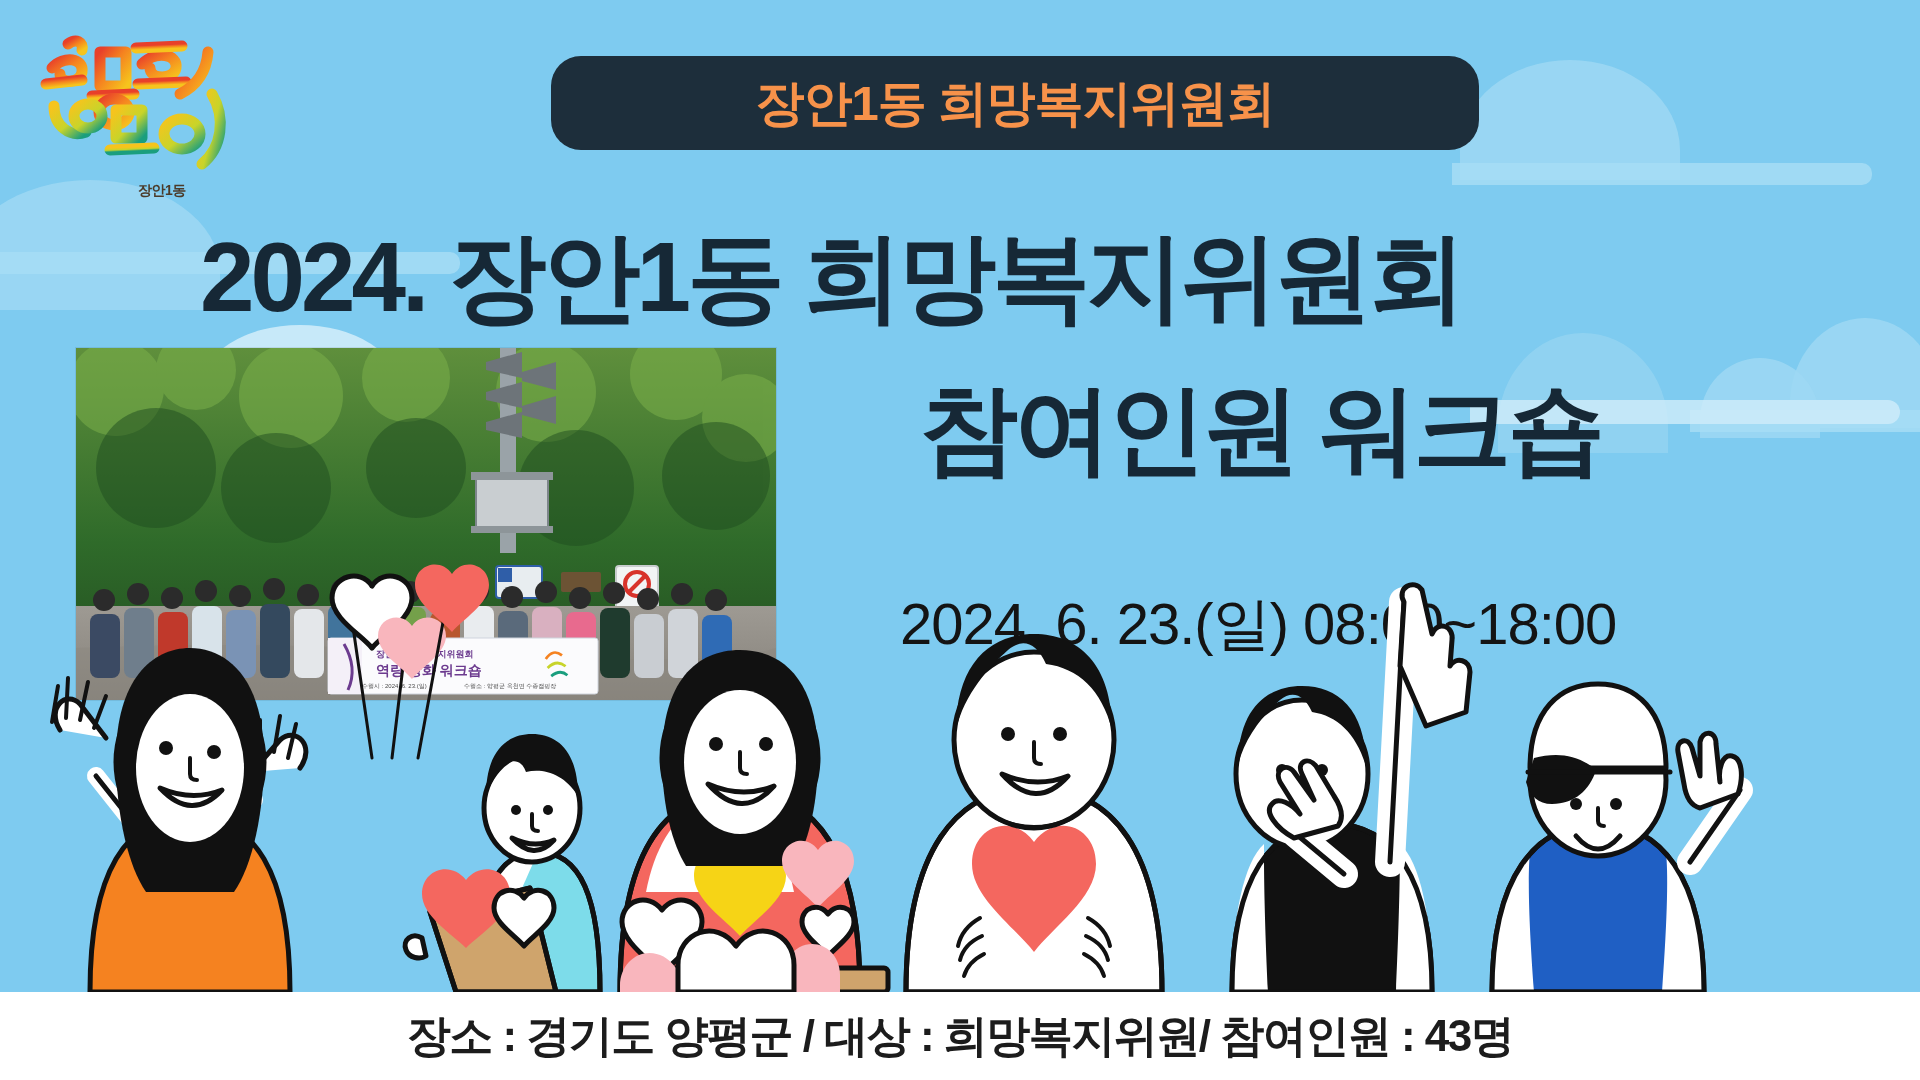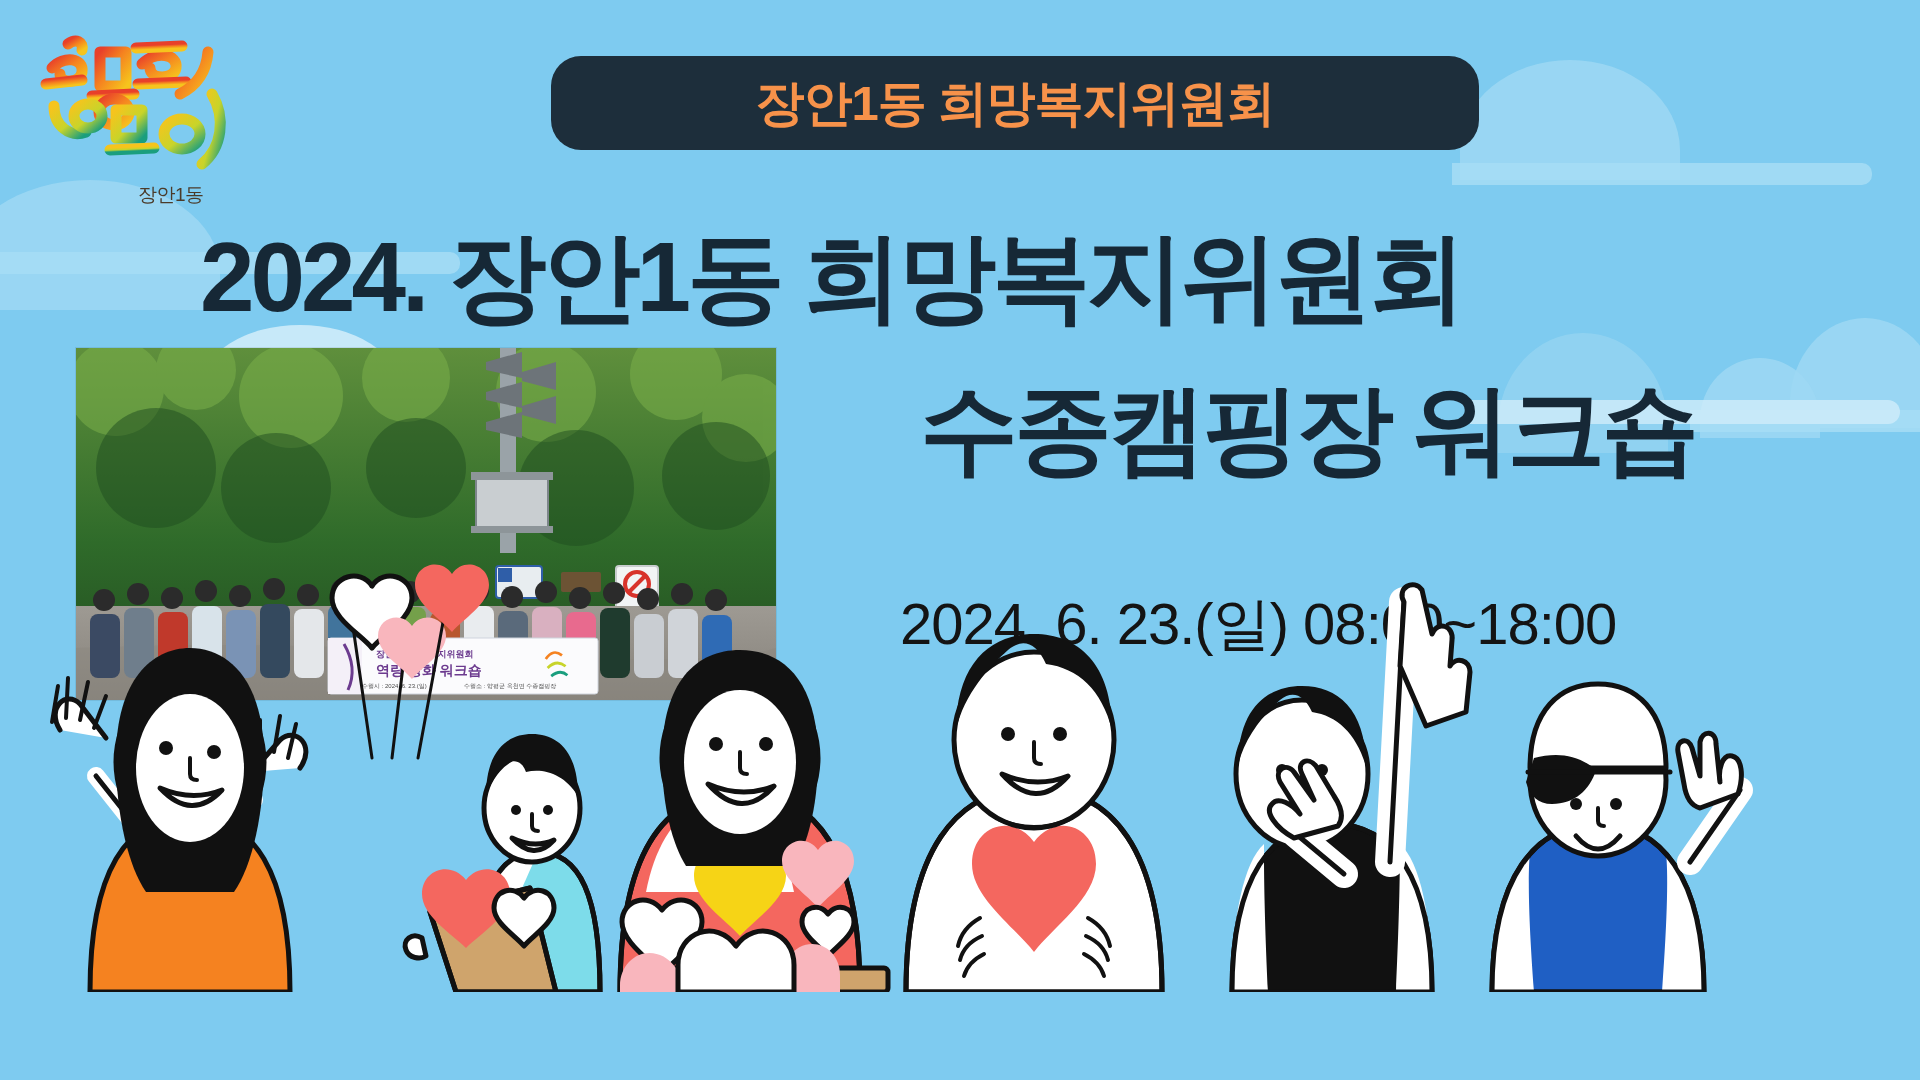--- a/index.html
+++ b/index.html
@@ -66,22 +66,22 @@
     left: 30px;
     top: 22px;
     width: 250px;
     height: 180px;
   }
   #logo svg { width: 100%; height: 100%; display: block; }
   .logo-sub {
     position: absolute;
     left: 108px;
     top: 160px;
-    font-size: 19px;
-    font-weight: 400;
+    font-size: 14px;
+    font-weight: 700;
     color: #4b3b2a;
     letter-spacing: -0.5px;
   }
 
   
   #badge {
     position: absolute;
     left: 551px;
     top: 56px;
     width: 928px;
@@ -247,21 +247,21 @@
       </g>
     </svg>
     <div class="logo-sub">장안1동</div>
   </div>
 
   <div id="badge">
     <span class="badge-text">장안1동 희망복지위원회</span>
   </div>
 
   <div class="title-line" id="title-line-1">2024.  장안1동 희망복지위원회</div>
-  <div class="title-line" id="title-line-2">수종캠핑장 워크숍</div>
+  <div class="title-line" id="title-line-2">참여인원 워크숍</div>
 
   <div id="date-line">2024. 6. 23.(일)  08:00~18:00</div>
 
   <div id="photo-frame">
     <svg viewBox="0 0 700 352" xmlns="http://www.w3.org/2000/svg">
       <defs>
         <linearGradient id="foliage" x1="0" y1="0" x2="0" y2="1">
           <stop offset="0%" stop-color="#5f8f3c"></stop>
           <stop offset="55%" stop-color="#2f6b2a"></stop>
           <stop offset="100%" stop-color="#21491f"></stop>
@@ -494,14 +494,17 @@
           <path d="M1576 274 q22 26 44 0" fill="none" stroke-width="5"></path>
           <path d="M1690 300 l50 -72" stroke-width="26" stroke="#ffffff" fill="none"></path>
           <path d="M1690 300 l50 -72" fill="none"></path>
           <path d="M1738 232 c6 -18 4 -36 -6 -38 c-10 -2 -14 14 -12 26 l-4 -38 c0 -14 -14 -14 -16 -2 l0 34 l-8 -28 c-4 -12 -16 -8 -14 4 l6 32 c2 14 8 22 16 24z" fill="#ffffff"></path>
         </g>
 
       </g>
     </svg>
   </div>
 
+  <div id="bottom-bar">
+    <span class="bar-text">장소 : 경기도 양평군 /  대상 : 희망복지위원/  참여인원 : 43명</span>
+  </div>
 
 </div>
 
 </body></html>

